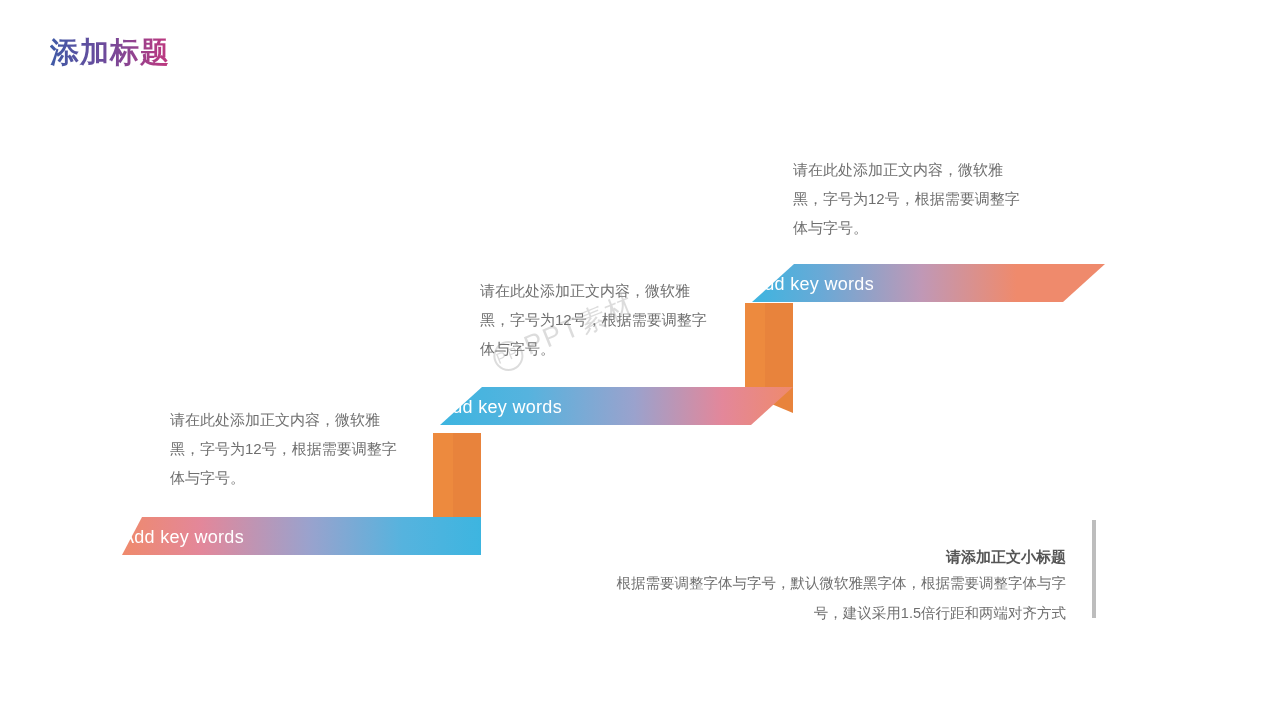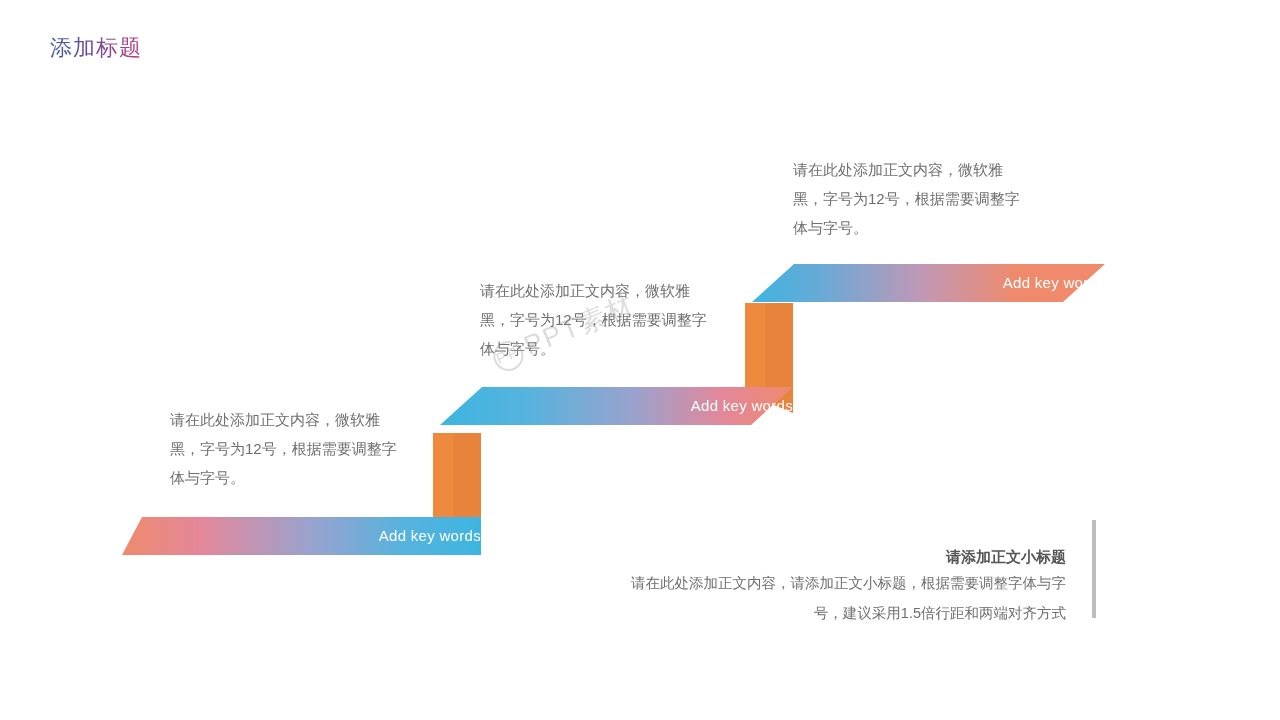--- a/index.html
+++ b/index.html
@@ -18,22 +18,22 @@
     position: relative;
     width: 1280px;
     height: 720px;
   }
 
   
   .title {
     position: absolute;
     left: 50px;
     top: 33px;
-    font-size: 22px;
-    font-weight: normal;
+    font-size: 29px;
+    font-weight: bold;
     letter-spacing: 1px;
     background: linear-gradient(90deg, #3f5aa6 0%, #6d4b9c 45%, #c0387e 100%);
     -webkit-background-clip: text;
     background-clip: text;
     color: transparent;
     white-space: nowrap;
   }
   .subtitle {
     position: absolute;
     left: 50px;
@@ -44,24 +44,24 @@
     white-space: nowrap;
   }
 
   
   .step {
     position: absolute;
   }
   .bar-label {
     position: absolute;
     width: 100%;
-    text-align: right;
+    text-align: left;
     top: 10px;
     color: #ffffff;
-    font-size: 15px;
+    font-size: 18px;
     letter-spacing: 0.3px;
   }
   .riser {
     position: absolute;
     background: #e8833c;
   }
 
   
   .desc {
     position: absolute;
@@ -212,16 +212,16 @@
       <div class="bar-label" style="top:10px;">Add key words</div>
     </div>
     <div class="desc" style="left:793px; top:155px;">请在此处添加正文内容，微软雅黑，字号为12号，根据需要调整字体与字号。</div>
   </div>
 
   <div class="watermark">
     <span class="wm-circle">PP</span><span>PPT素材</span>
   </div>
 
   <div class="note-title">请添加正文小标题</div>
-  <div class="note-body">请在此处添加正文内容，请添加正文小标题，根据需要调整字体与字号，建议采用1.5倍行距和两端对齐方式</div>
+  <div class="note-body">根据需要调整字体与字号，默认微软雅黑字体，根据需要调整字体与字号，建议采用1.5倍行距和两端对齐方式</div>
   <div class="note-rule"></div>
 
 </div>
 
 </body></html>

